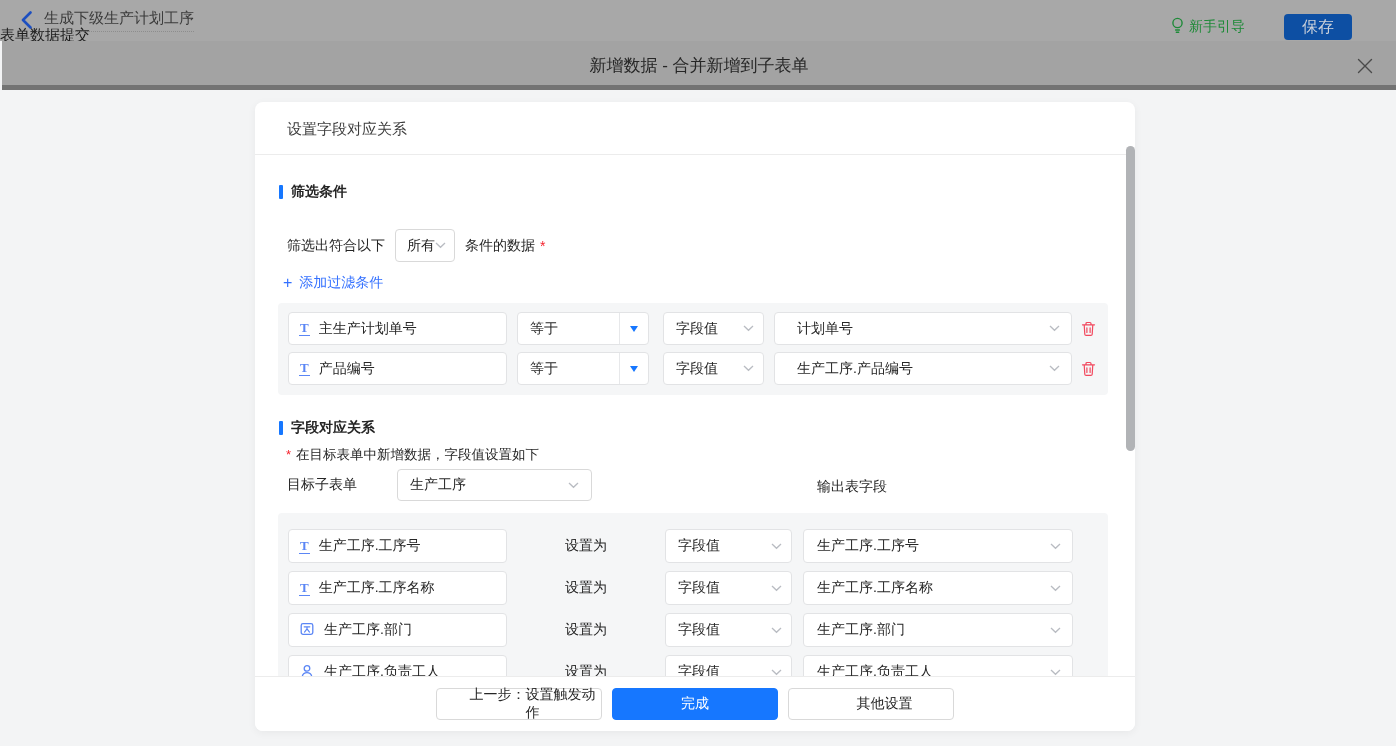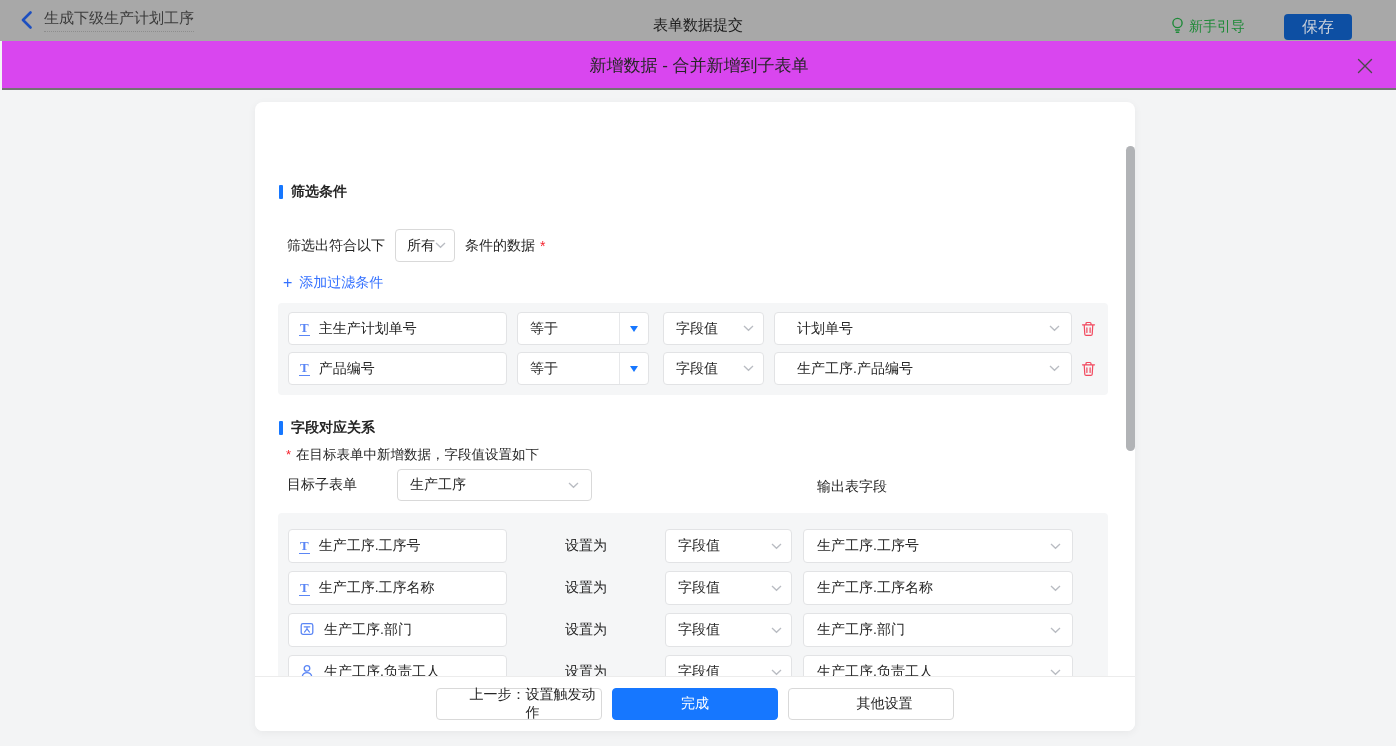--- a/index.html
+++ b/index.html
@@ -4,27 +4,27 @@
 <style>
   * { margin:0; padding:0; box-sizing:border-box; }
   html,body { width:1396px; height:746px; overflow:hidden; }
   body { font-family:"Liberation Sans","DejaVu Sans",sans-serif; background:#f3f4f5; }
   .page { position:relative; width:1396px; height:746px; background:#f3f4f5; }
 
   
   .topbar { position:absolute; top:0; left:0; right:0; height:41px; background:#a8a8a8; display:flex; align-items:center; }
   .back-btn { position:absolute; left:16px; top:10px; width:20px; height:20px; display:flex; align-items:center; justify-content:center; cursor:pointer; }
   .tb-title { position:absolute; left:44px; top:9px; font-size:15px; color:#3a3a3a; border-bottom:1px dotted #8d8d8d; padding-bottom:3px; }
-  .tb-center { position:absolute; left:0; right:0; top:16px; text-align:center; font-size:15px; color:#1c1c1c; }
+  .tb-center { position:absolute; left:0; right:0; top:26px; font-size:15px; color:#1c1c1c; }
   .tb-right { position:absolute; right:44px; top:0; height:54px; display:flex; align-items:center; gap:39px; }
   .guide { display:flex; align-items:center; gap:5px; color:#1e8a38; font-size:14px; cursor:pointer; }
   .save-btn { width:68px; height:26px; background:#0d4fa3; color:#ccd2da; border:none; border-radius:4px; font-size:16px; display:flex; align-items:center; justify-content:center; cursor:pointer; }
 
   
-  .modal-header { position:absolute; top:41px; left:2px; right:0; height:49px; background:#d946ef; border-bottom:2px solid #737373; }
+  .modal-header { position:absolute; top:41px; left:2px; right:0; height:49px; background:#a3a3a3; border-bottom:5px solid #737373; }
   .modal-title { position:absolute; left:0; right:0; top:13px; text-align:center; font-size:17px; font-weight:500; color:#262626; }
   .close-btn { position:absolute; right:22px; top:16px; width:18px; height:18px; display:flex; align-items:center; justify-content:center; cursor:pointer; }
 
   
   .modal-body { position:absolute; top:90px; left:0; right:0; bottom:0; background:#f3f4f5; }
   .card { position:absolute; left:255px; top:12px; width:880px; height:629px; background:#fff; border-radius:8px; box-shadow:0 2px 8px rgba(0,0,0,.05); }
   .card-header { height:53px; line-height:53px; padding:0 32px; font-size:15px; color:#3d3d3d; border-bottom:1px solid #ececec; }
   .card-content { position:absolute; top:53px; left:0; right:0; bottom:55px; overflow:hidden; }
 
   .sec-title { position:absolute; left:24px; display:flex; align-items:center; gap:8px; font-size:14px; font-weight:700; color:#252525; }
@@ -108,20 +108,21 @@
     <div class="modal-title">新增数据 - 合并新增到子表单</div>
     <div class="close-btn">
       <svg width="16" height="16" viewBox="0 0 16 16">
           <path d="M1.5 1.5 L14.5 14.5 M14.5 1.5 L1.5 14.5" stroke="#4a4a4a" stroke-width="1.4" stroke-linecap="round"></path>
         </svg>
     </div>
   </div>
 
   <div class="modal-body">
     <div class="card">
+      <div class="card-header">设置字段对应关系</div>
 
       <div class="card-content">
 
         <div class="sec-title sec1">
           <span class="sec-bar"></span>
           <span>筛选条件</span>
         </div>
 
         <div class="intro-row">
           <span>筛选出符合以下</span>

